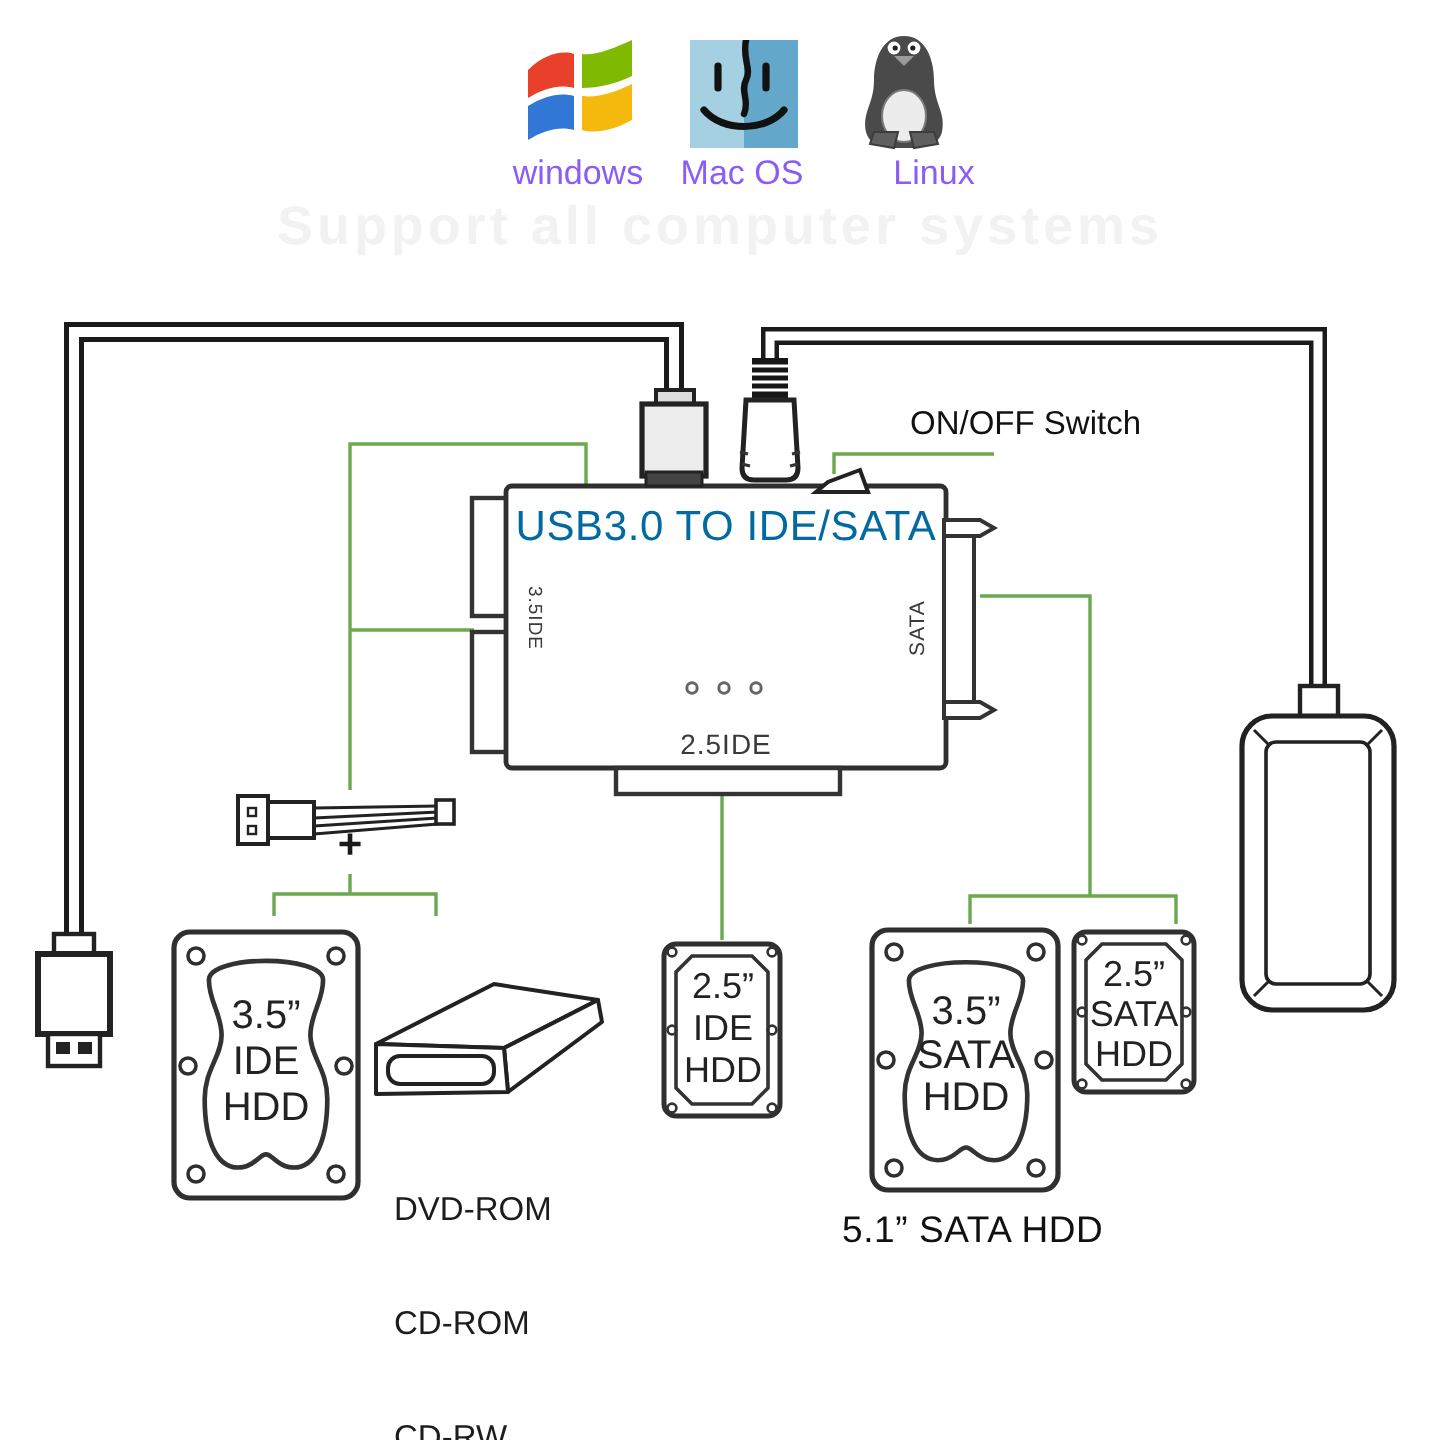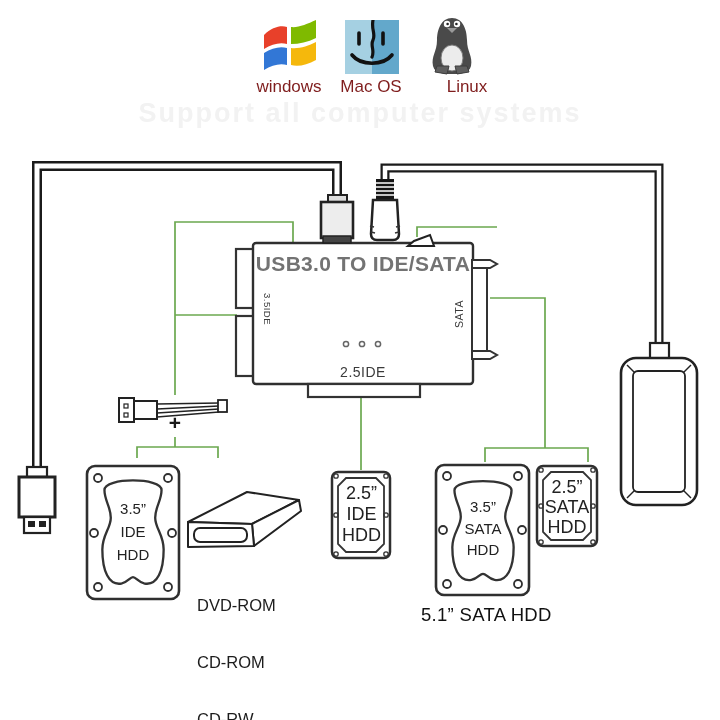--- a/index.html
+++ b/index.html
@@ -3,32 +3,32 @@
 <meta charset="utf-8">
 <style>
   html,body{margin:0;padding:0;background:#fff;}
   .stage{position:relative;width:720px;height:720px;background:#ffffff;overflow:hidden;
          font-family:"Liberation Sans",sans-serif;color:#1a1a1a;}
   .abs{position:absolute;}
   svg{display:block;}
   .txt{position:absolute;white-space:pre;}
   .watermark{left:0;right:0;top:98px;text-align:center;font-size:27px;font-weight:bold;
              letter-spacing:2px;color:#f2f2f2;}
-  .os-label{top:77px;text-align:center;font-size:17px;color:#7f1d1d;}
+  .os-label{top:77px;text-align:center;font-size:17px;color:#8b5cf6;}
   .adapter-title{left:255px;top:252px;width:216px;text-align:center;font-size:21px;
-                 font-weight:bold;letter-spacing:.3px;color:#737373;}
+                 font-weight:normal;letter-spacing:.3px;color:#0369a1;}
   .port-label{color:#3a3a3a;letter-spacing:.5px;transform:translate(-50%,-50%);}
   .rot90{transform:translate(-50%,-50%) rotate(90deg);}
   .rotm90{transform:translate(-50%,-50%) rotate(-90deg);}
   .switch-label{left:455px;top:203px;font-size:16.5px;color:#111;}
   .plus{left:175px;top:423px;transform:translate(-50%,-50%);font-size:21px;font-weight:bold;}
   .drive-text{position:absolute;text-align:center;color:#222;}
   .caption{position:absolute;font-size:18.5px;color:#111;letter-spacing:.3px;}
   .optical-caption{left:197px;top:558px;font-size:16.5px;line-height:19px;color:#1c1c1c;}
-  .d35{font-size:15px;line-height:23px;}
+  .d35{font-size:20px;line-height:23px;}
   .d25{font-size:18px;line-height:21px;}
 </style>
 </head>
 <body>
 
 <div class="stage">
 
   <svg class="abs" style="left:0;top:0" width="720" height="720" viewBox="0 0 720 720">
 
     <defs>
@@ -231,20 +231,21 @@
   <div class="txt os-label" style="left:437px;width:60px">Linux</div>
 
   <div class="txt watermark">Support all computer systems</div>
 
   <div class="txt adapter-title">USB3.0 TO IDE/SATA</div>
 
   <div class="txt port-label rot90" style="left:267px;top:309px;font-size:9.5px">3.5IDE</div>
   <div class="txt port-label rotm90" style="left:459px;top:314px;font-size:10.5px">SATA</div>
   <div class="txt port-label" style="left:363px;top:372px;font-size:14px">2.5IDE</div>
 
+  <div class="txt switch-label">ON/OFF Switch</div>
 
   <div class="txt plus">+</div>
 
   <div class="drive-text d35" style="left:93px;top:497px;width:80px">
     <div>3.5”</div>
       <div>IDE</div>
       <div>HDD</div>
   </div>
   <div class="drive-text d25" style="left:331px;top:483px;width:61px">
     <div>2.5”</div>

